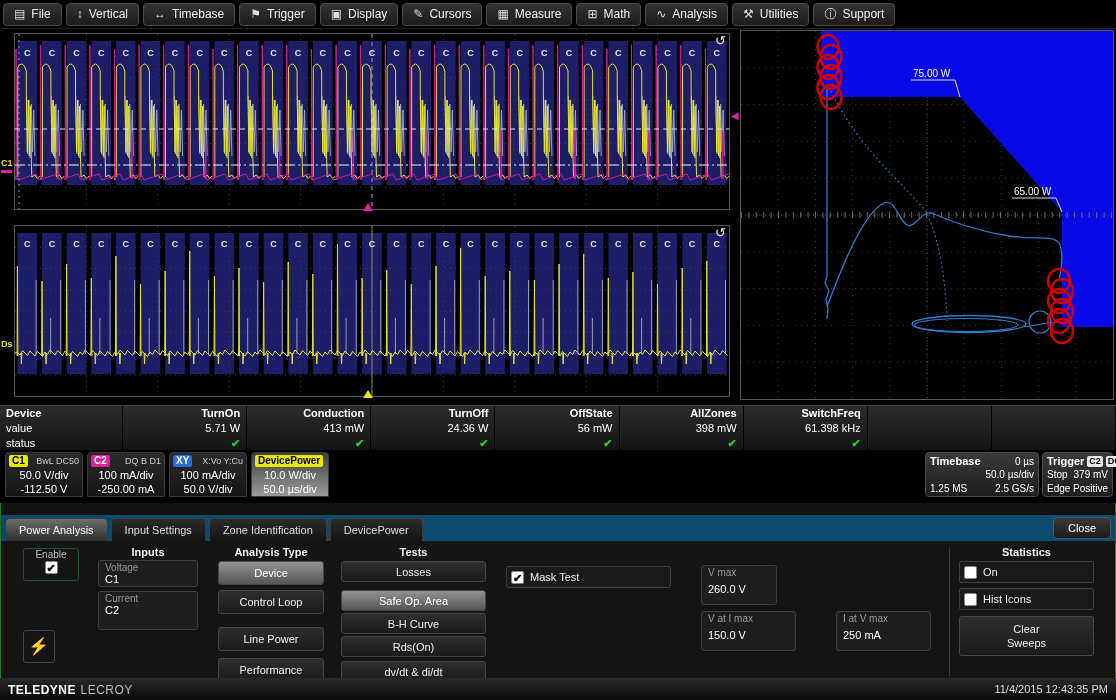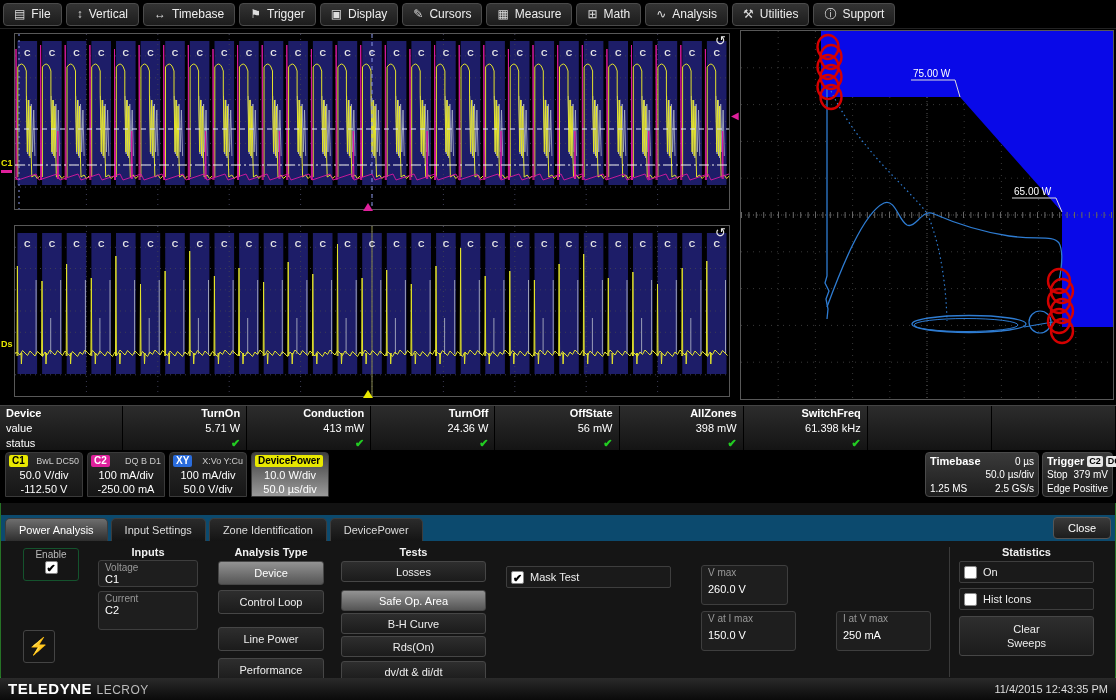--- a/index.html
+++ b/index.html
@@ -111,31 +111,31 @@
   #b-bh { left:340px; top:72px; width:145px; height:21px; }
   #b-rds { left:340px; top:95px; width:145px; height:21px; }
   #b-dvdt { left:340px; top:120px; width:145px; height:21px; }
   .cbrow { position:absolute; border:1px solid #3e3e3e; border-radius:2px; display:flex;
            align-items:center; gap:6px; padding:0 4px; color:#eee; font-size:11px; background:#1a1a1a; }
   #mask-row { left:505px; top:25px; width:165px; height:22px; }
   #stat-on { left:958px; top:20px; width:135px; height:22px; }
   #stat-hist { left:958px; top:47px; width:135px; height:22px; }
   #stat-clear { left:958px; top:75px; width:135px; height:40px; white-space:pre-line; text-align:center; line-height:1.3; }
   #stat-div { position:absolute; left:948px; top:6px; width:1px; height:130px; background:#3a3a3a; }
-  #vmax { left:700px; top:24px; width:87px; height:40px; }
+  #vmax { left:700px; top:24px; width:76px; height:40px; }
   #vatimax { left:700px; top:70px; width:95px; height:40px; }
   #imax { left:835px; top:24px; width:95px; height:40px; }
   #iatvmax { left:835px; top:70px; width:95px; height:40px; }
   .lim .fvalue { margin-top:5px; }
 
   
   #statusbar { position:absolute; left:0; top:678px; width:1116px; height:22px;
                background:linear-gradient(#2a2a2a,#0a0a0a); display:flex; align-items:center;
                justify-content:space-between; padding:0 8px; }
-  .brand-bold { color:#fff; font-size:15px; font-weight:bold; letter-spacing:0.5px; }
+  .brand-bold { color:#fff; font-size:12px; font-weight:bold; letter-spacing:0.5px; }
   .brand-light { color:#bbb; font-size:12px; letter-spacing:0.5px; }
   #clock { color:#ddd; font-size:11px; }
 </style>
 </head>
 <body>
 
 <div id="app">
 
   <div id="menubar">
     <button class="mbtn">

